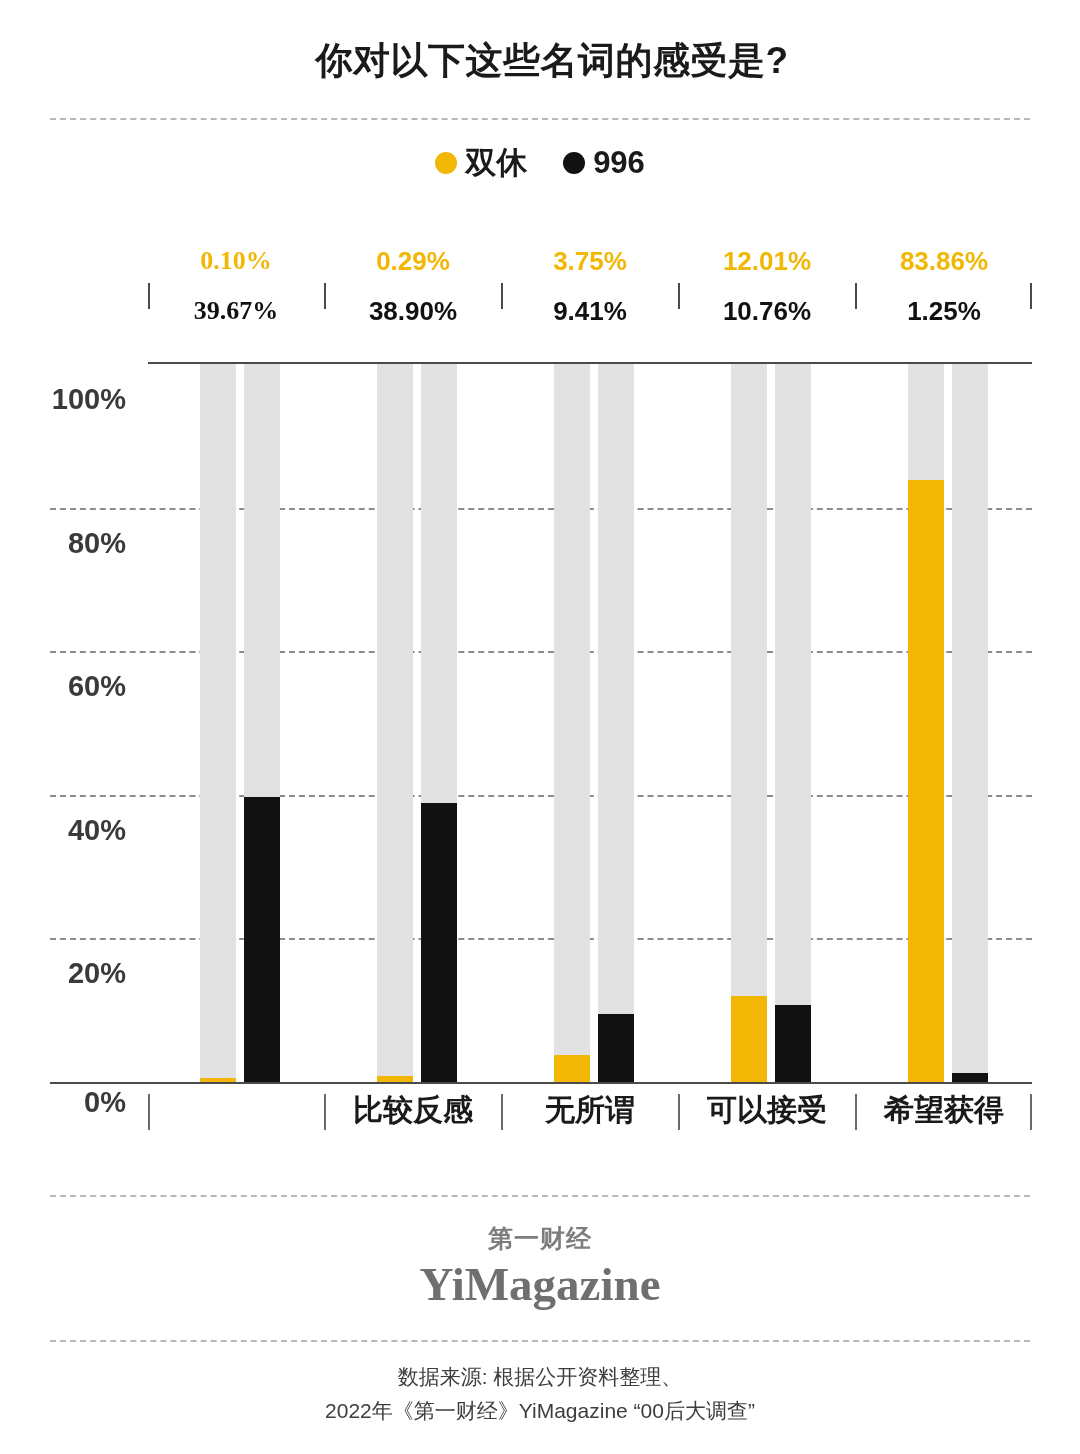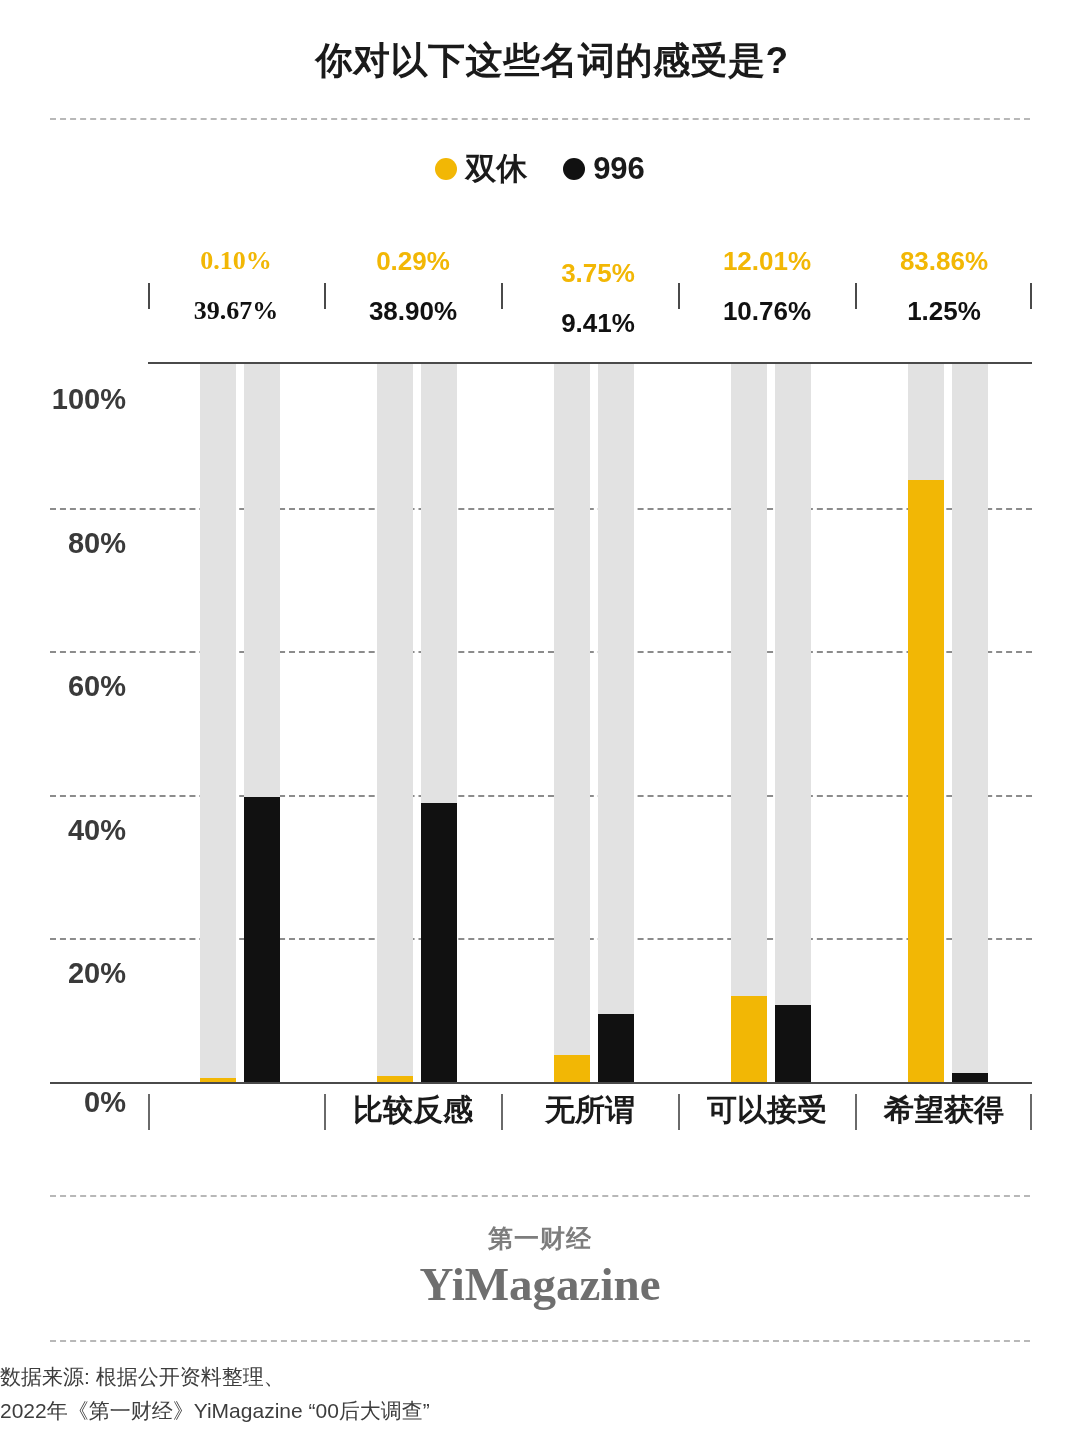--- a/index.html
+++ b/index.html
@@ -44,21 +44,21 @@
     height: 0;
     border-top: 2px dashed #b8b8b8;
   }
   .rule-top { top: 118px; }
   .rule-bottom { top: 1195px; }
   .rule-footer { top: 1340px; }
 
   
   .legend {
     position: absolute;
-    top: 148px;
+    top: 142px;
     left: 0;
     width: 1080px;
     display: flex;
     justify-content: center;
     align-items: center;
     gap: 36px;
   }
   .legend-item {
     display: flex;
     align-items: center;
@@ -217,20 +217,21 @@
     font-weight: bold;
     color: #6f6f6f;
     margin-top: 2px;
   }
 
   .source {
     position: absolute;
     top: 1360px;
     left: 0;
     width: 1080px;
+    text-align: center;
     font-size: 21px;
     color: #3d3d3d;
     line-height: 34px;
   }
 </style>
 </head>
 <body>
 
 <div class="page">
 
@@ -251,21 +252,21 @@
 
   <div class="value-rows">
     <div class="value-col" style="left:0px;font-family:Liberation Serif, serif;">
       <div class="value-yellow">0.10%</div>
       <div class="value-black">39.67%</div>
     </div>
     <div class="value-col" style="left:177px;">
       <div class="value-yellow">0.29%</div>
       <div class="value-black">38.90%</div>
     </div>
-    <div class="value-col" style="left:362px;margin-top:12px;">
+    <div class="value-col" style="left:354px;">
       <div class="value-yellow">3.75%</div>
       <div class="value-black">9.41%</div>
     </div>
     <div class="value-col" style="left:531px;">
       <div class="value-yellow">12.01%</div>
       <div class="value-black">10.76%</div>
     </div>
     <div class="value-col" style="left:708px;">
       <div class="value-yellow">83.86%</div>
       <div class="value-black">1.25%</div>

